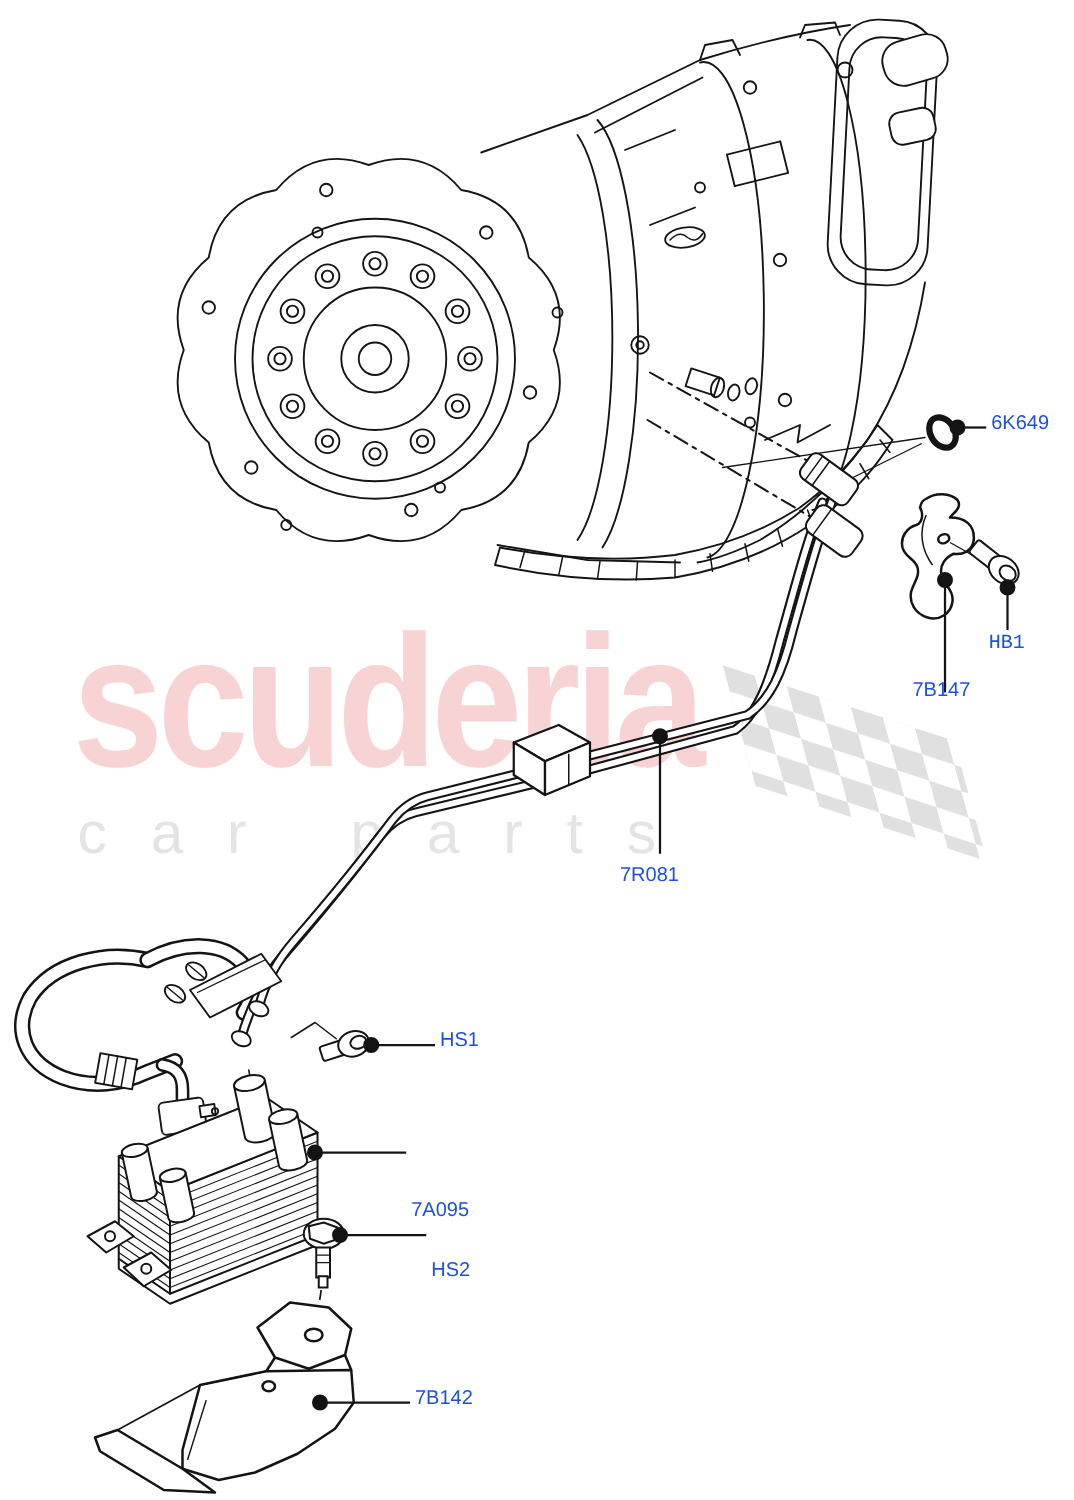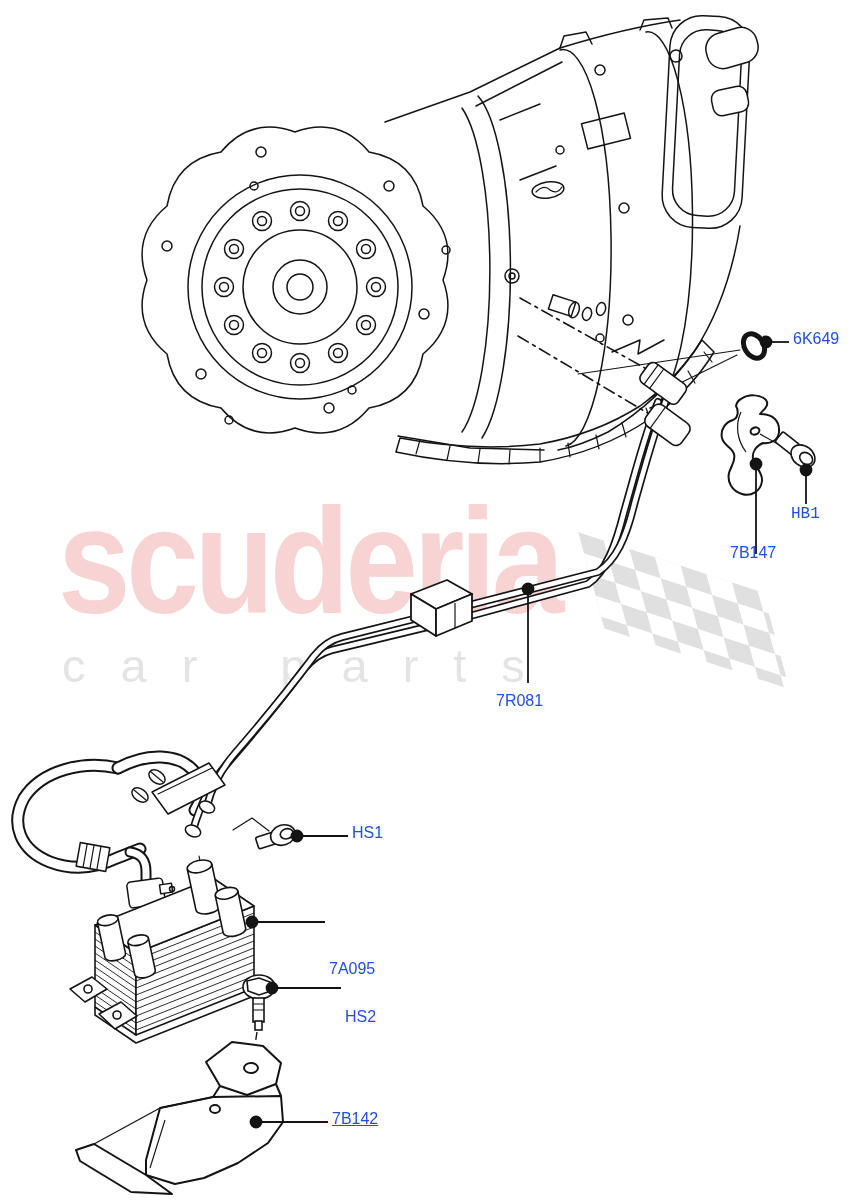--- a/index.html
+++ b/index.html
@@ -24,21 +24,21 @@
     position:absolute;font-size:16px;color:#1f4fe0;
     line-height:1.1;white-space:nowrap;cursor:pointer;
   }
   .c-6k649{left:793px;top:330px;}
   .c-hb1{left:791px;top:506px;font-family:Liberation Mono, monospace;}
   .c-7b147{left:730px;top:544px;}
   .c-7r081{left:496px;top:692px;}
   .c-hs1{left:352px;top:824px;}
   .c-7a095{left:329px;top:946px;margin-top:14px;}
   .c-hs2{left:345px;top:1008px;}
-  .c-7b142{left:332px;top:1110px;text-decoration:underline;}
+  .c-7b142{left:332px;top:1110px;}
 </style>
 </head>
 <body>
 
 <div class="stage">
 
   <div class="wm-brand">scuderia</div>
   <div class="wm-sub">car parts</div>
 
   <svg class="art" width="859" height="1200" viewBox="0 0 859 1200">

